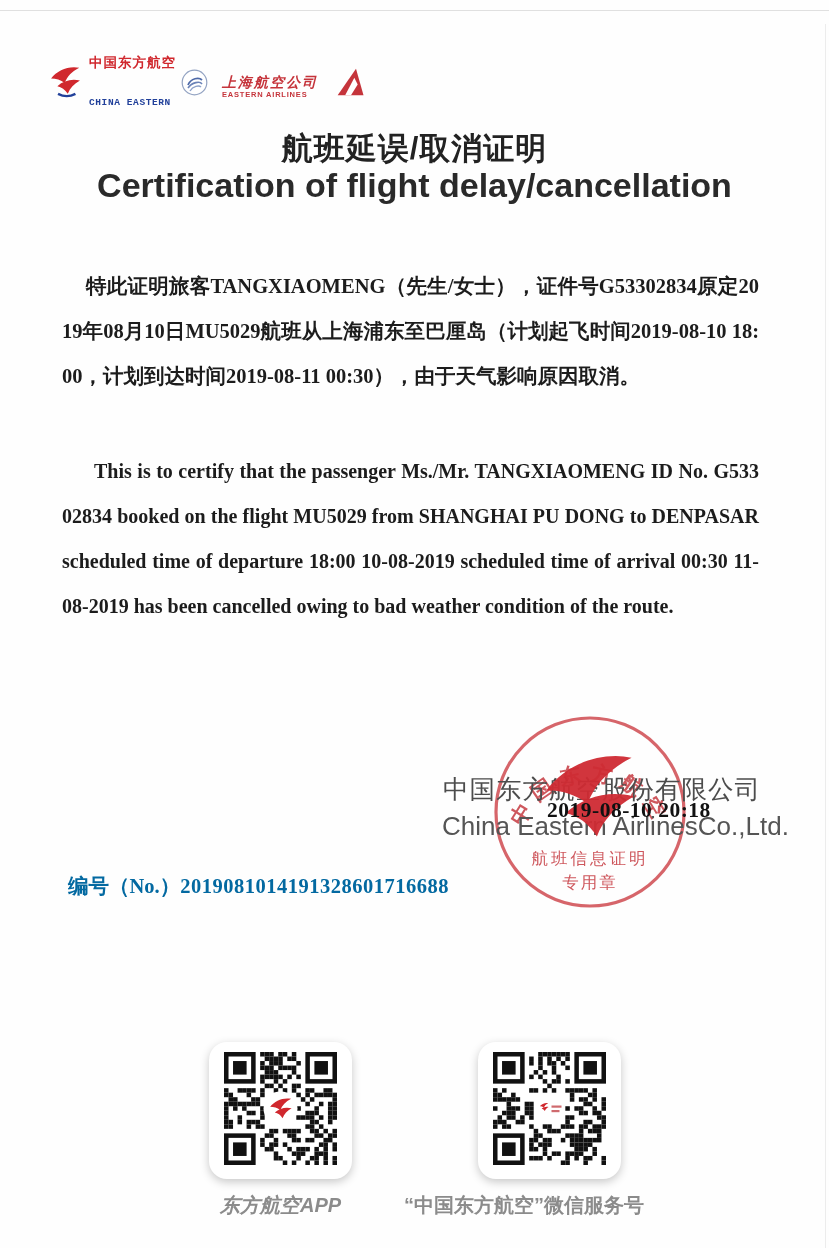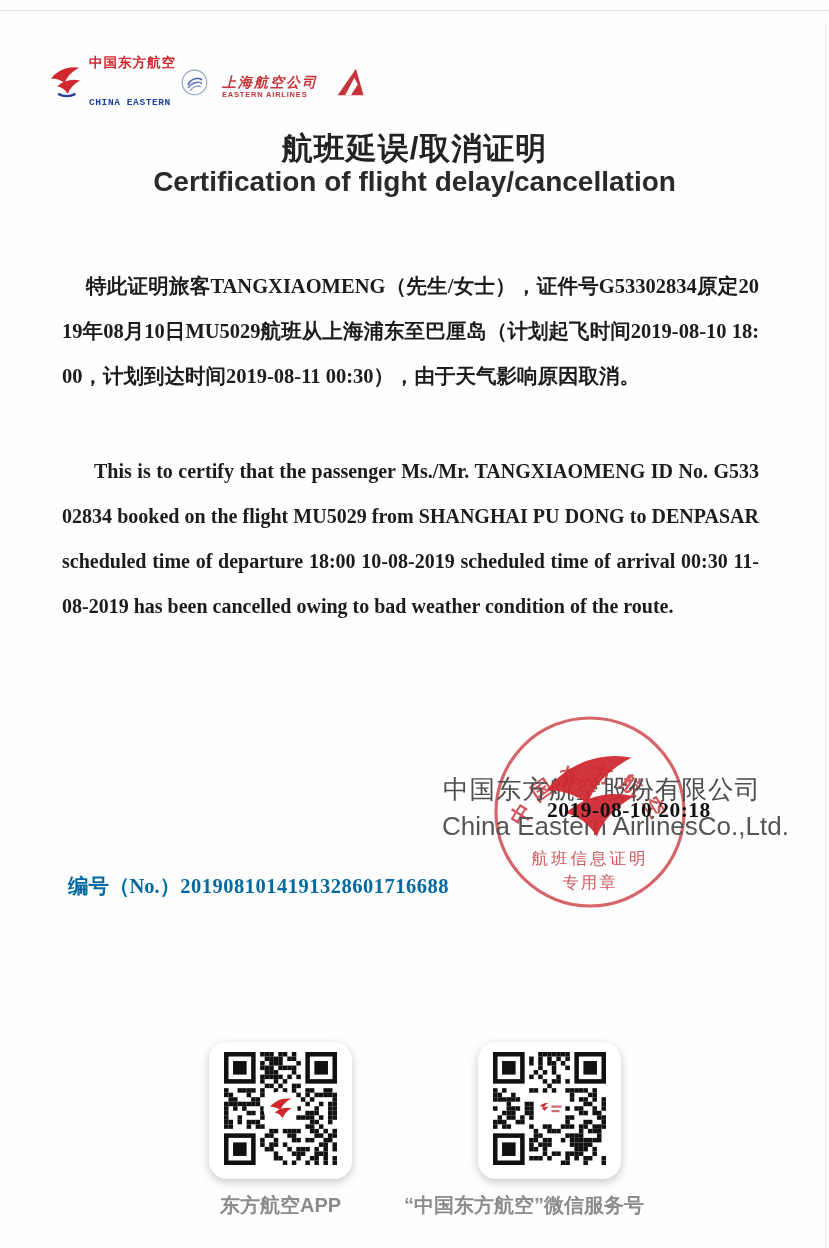--- a/index.html
+++ b/index.html
@@ -18,21 +18,21 @@
   .ce-en{font-family:Liberation Mono, monospace;font-weight:700;font-size:9.5px;color:#21409a;letter-spacing:0.6px;margin-top:28px;}
   .sh-logo{display:flex;align-items:flex-end;gap:18px;}
   .sh-text{display:flex;flex-direction:column;line-height:1.1;}
   .sh-cn{font-family:"Liberation Serif",serif;font-style:italic;font-weight:700;font-size:14px;color:#c5343b;letter-spacing:2px;}
   .sh-en{font-family:"Liberation Sans",sans-serif;font-weight:700;font-size:7.5px;color:#c5343b;letter-spacing:0.8px;}
 
   
   .title-cn{position:absolute;left:0;top:128px;width:829px;text-align:center;
     font-family:"Liberation Sans",sans-serif;font-weight:700;font-size:31px;color:#222;letter-spacing:1px;}
   .title-en{position:absolute;left:0;top:166px;width:829px;text-align:center;
-    font-family:"Liberation Sans",sans-serif;font-weight:700;font-size:28px;color:#2a2a2a;}
+    font-family:"Liberation Sans",sans-serif;font-weight:700;font-size:34px;color:#2a2a2a;}
 
   
   .para{position:absolute;left:62px;width:697px;text-align:justify;word-break:break-all;
     font-weight:700;line-height:45px;}
   .para-cn{top:264px;font-size:20.5px;text-indent:24px;}
   .para-en{top:449px;font-size:20px;text-indent:32px;}
 
   
   .stamp{position:absolute;left:490px;top:712px;z-index:1;}
   .company-cn{position:absolute;left:443px;top:772px;z-index:2;width:310px;
@@ -47,21 +47,21 @@
   .ref-line{position:absolute;left:68px;top:872px;font-weight:700;font-size:20.5px;color:#0369a1;}
   .ref-line .num{letter-spacing:0.5px;}
 
   
   .qr-card{position:absolute;top:1042px;width:143px;height:137px;background:#fff;border-radius:18px;
     box-shadow:0 3px 10px rgba(0,0,0,0.22);display:flex;align-items:center;justify-content:center;}
   .qr-card-left{left:209px;}
   .qr-card-right{left:478px;}
   .qr-label{position:absolute;top:1192px;font-family:"Liberation Sans",sans-serif;font-weight:600;
     font-size:20px;color:#8b8b8b;text-align:center;white-space:nowrap;}
-  .qr-label-left{left:209px;width:143px;}
+  .qr-label-left{left:209px;width:143px;font-style:italic;}
   .qr-label-right{left:404px;width:230px;}
 </style>
 </head>
 <body>
 
 <svg width="0" height="0" style="position:absolute" aria-hidden="true">
   <symbol id="swallow-sym" viewBox="0 0 100 85">
     <path d="M10,36 C28,12 60,-1 91,5 C70,16 56,30 49,49 C38,40 24,36 10,36 Z"></path>
     <path d="M28,58 C46,42 70,36 93,42 C76,52 64,64 58,80 C50,68 40,60 28,58 Z"></path>
   </symbol>

